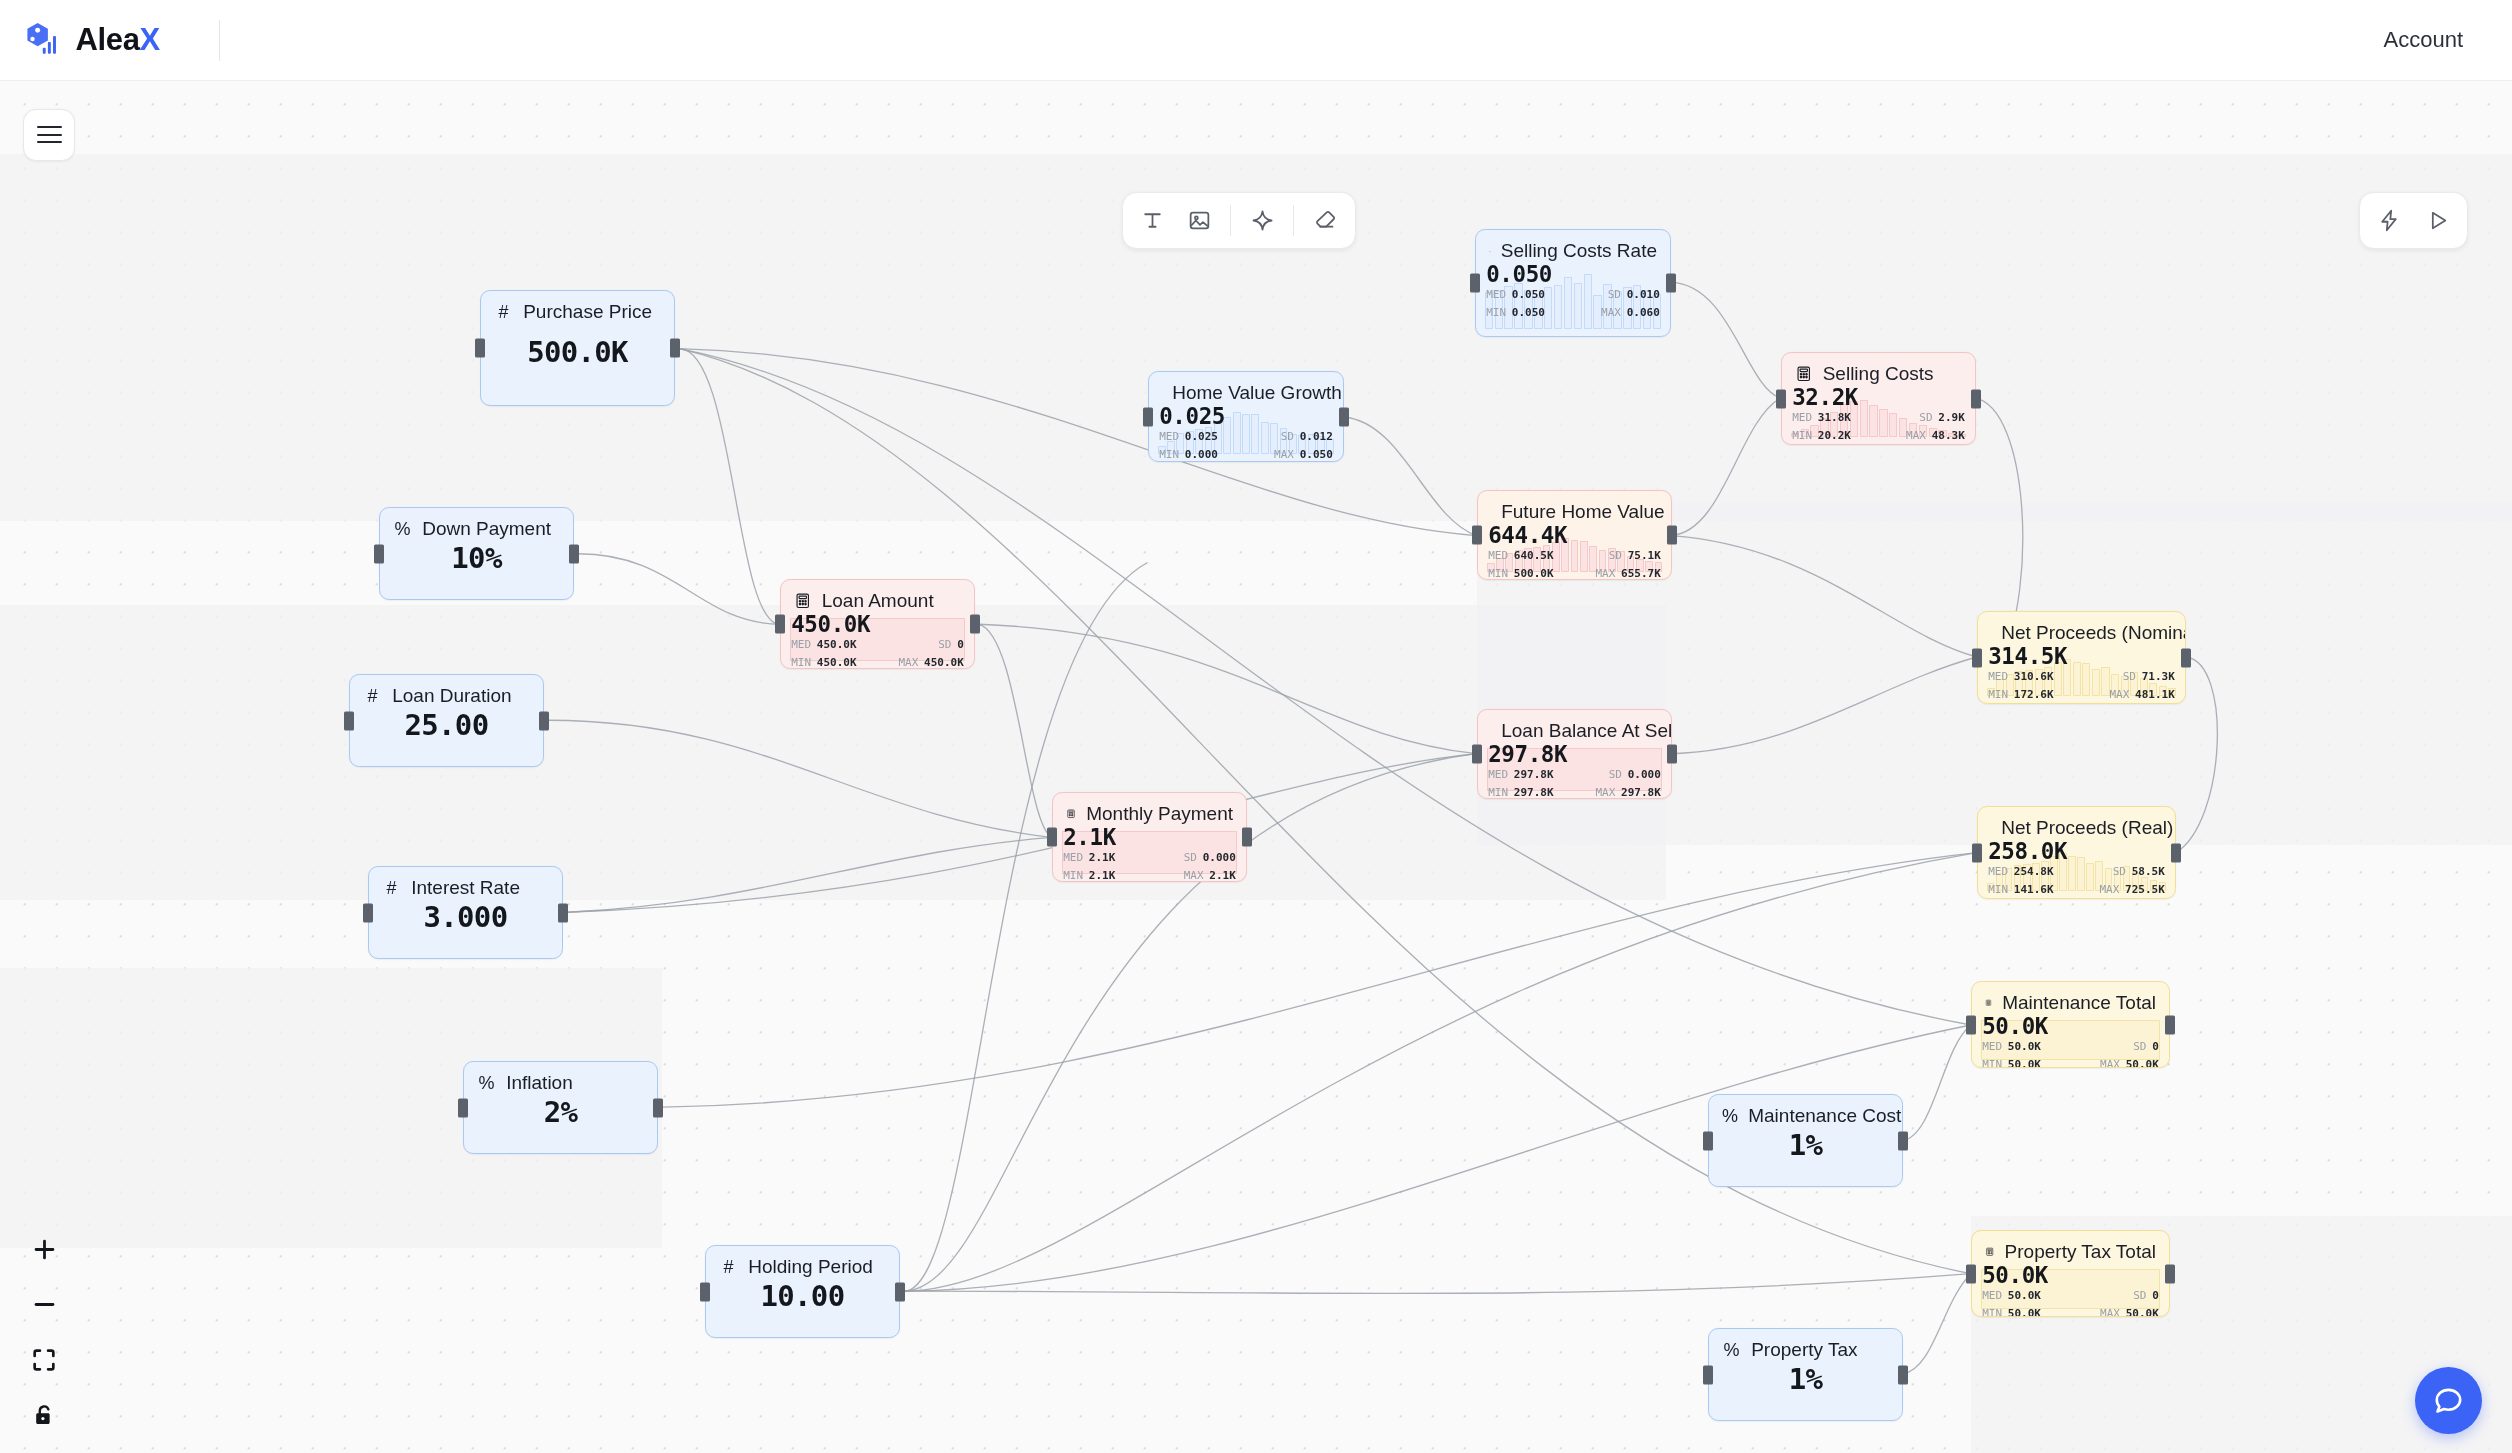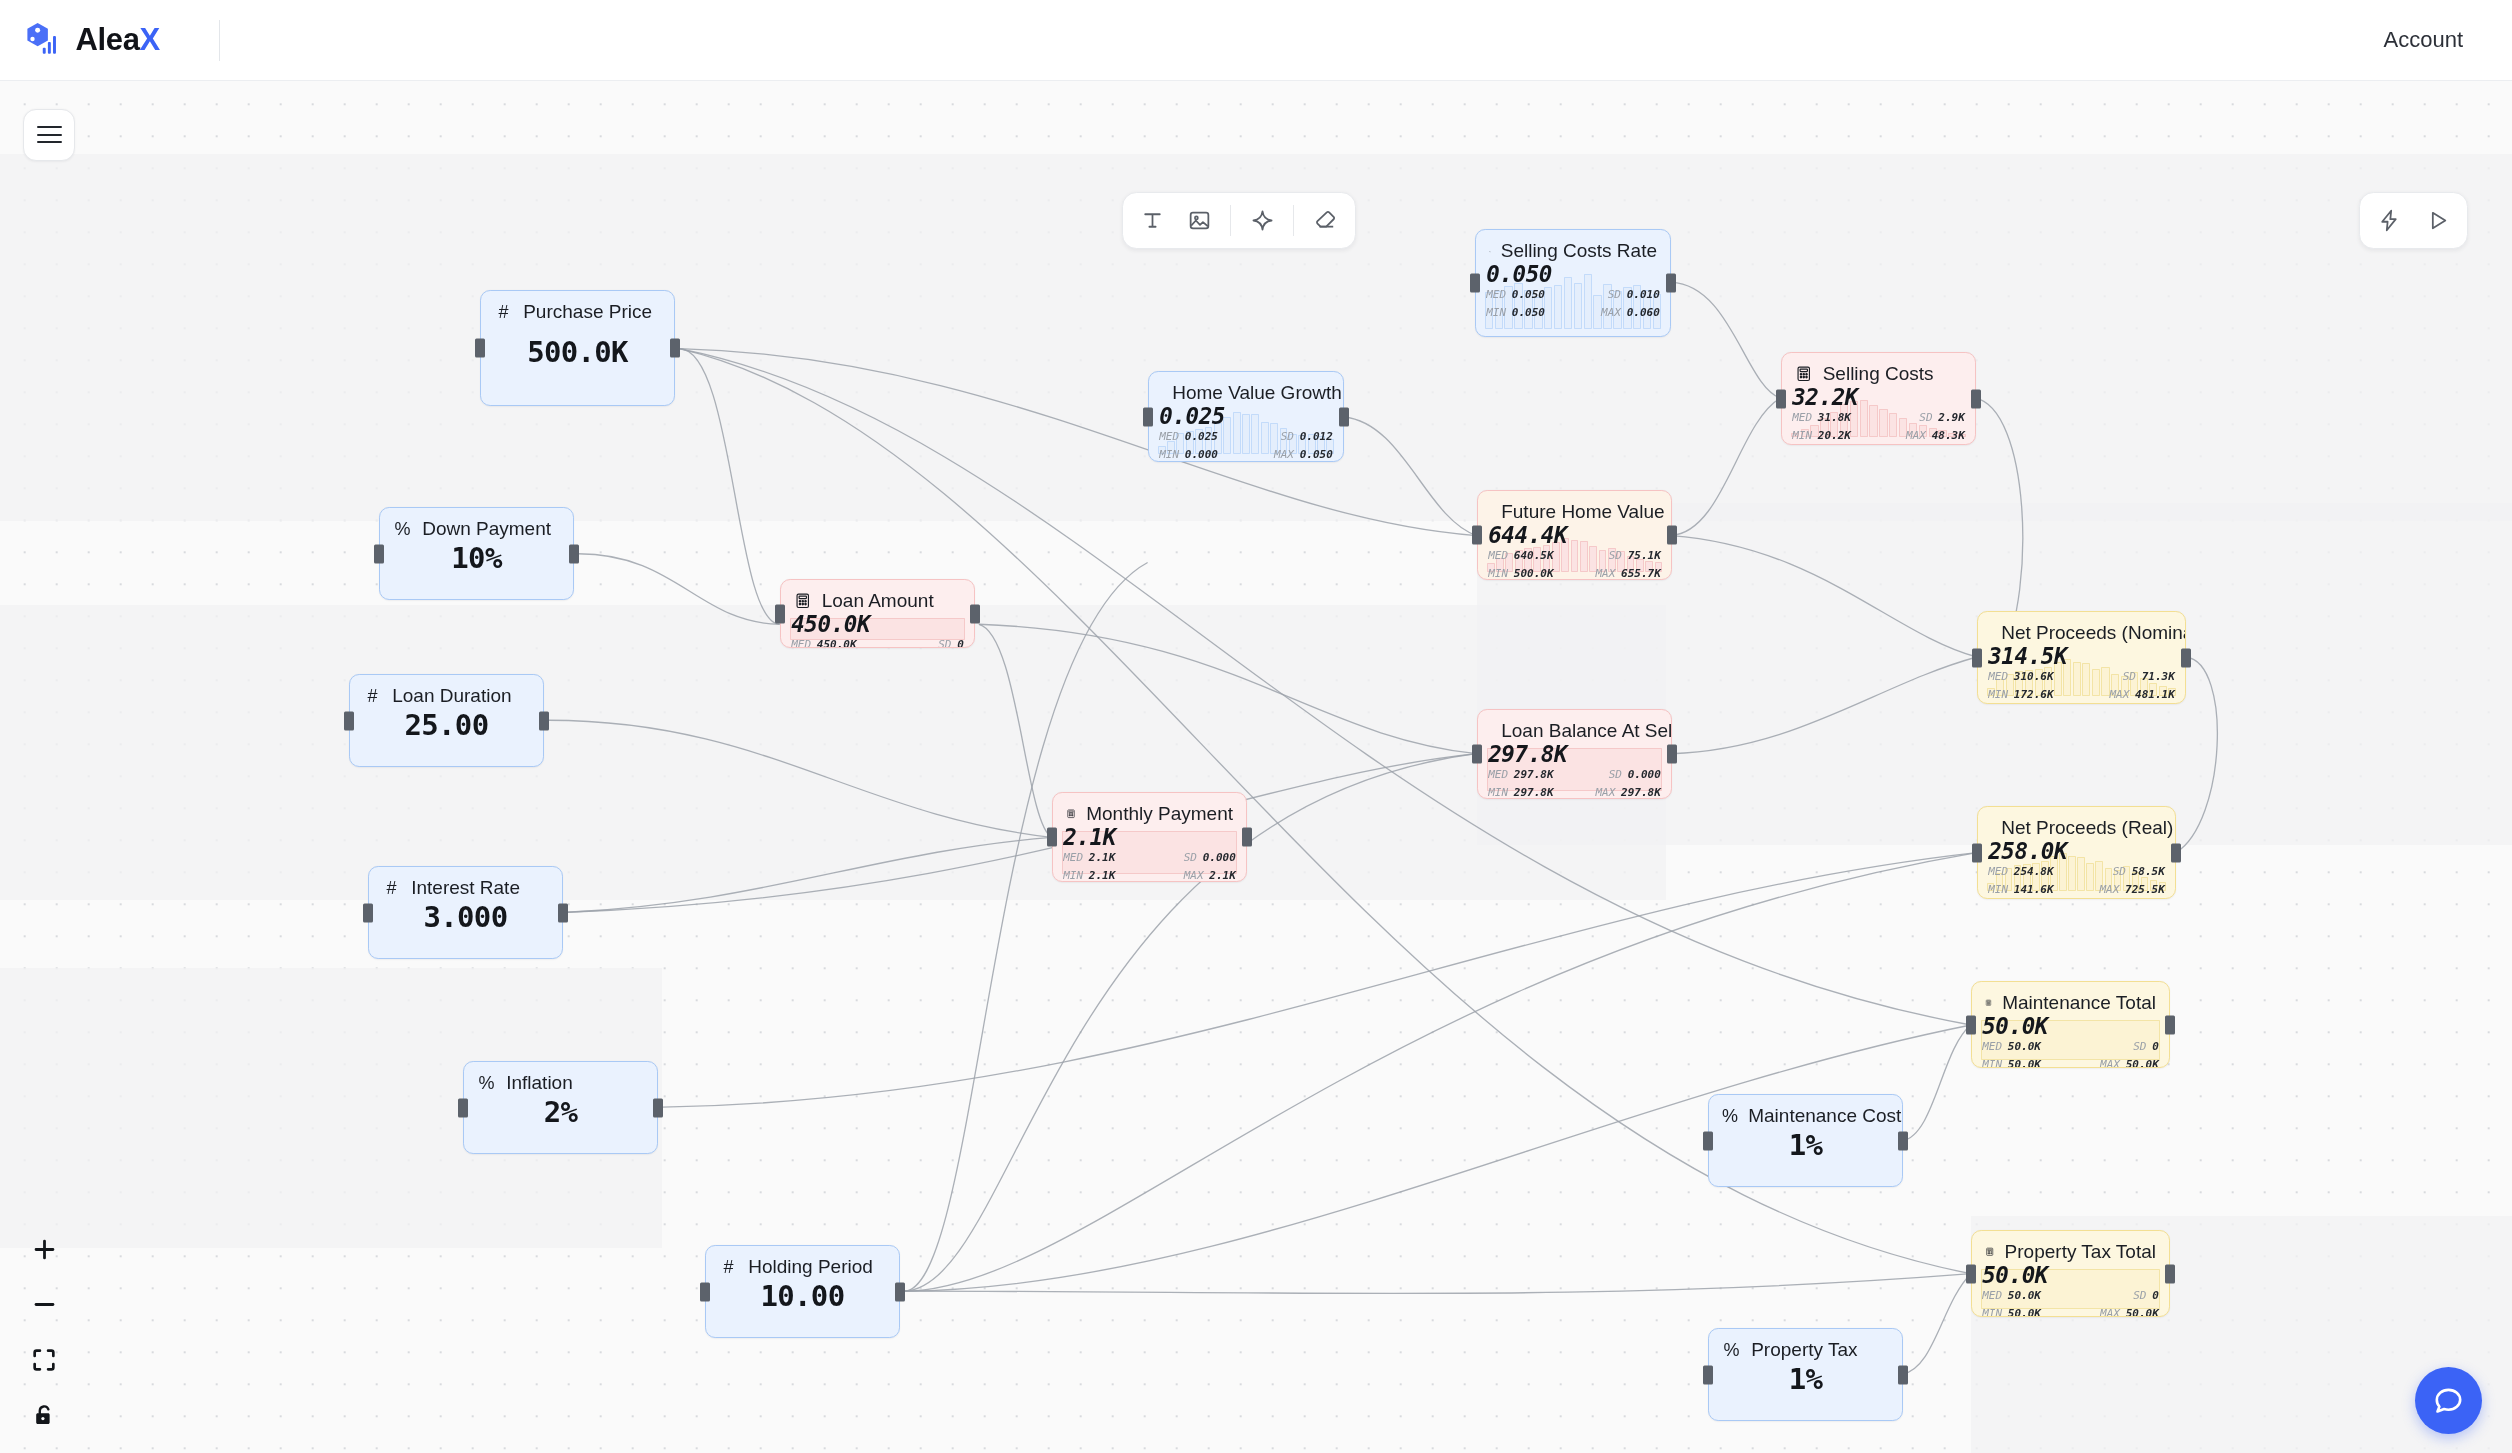--- a/index.html
+++ b/index.html
@@ -120,21 +120,21 @@
   
   .node.calcwarm { background: #fdf3e8; border: 1.5px solid #f6c3c3; }
 
   .chart-area { position: absolute; left: 8.7px; right: 8.7px; top: 38px; bottom: 7.3px; }
   .hist { position: absolute; inset: 0; display: flex; align-items: flex-end; gap: 1.5px; }
   .hist .bar { flex: 1 1 auto; border-radius: 0.7px; }
   .node.dist .hist .bar { background: #e4eefc; border: 0.7px solid #c3dbfa; }
   .node.calc .hist .bar, .node.calcwarm .hist .bar { background: #fbe3e3; border: 0.7px solid #f5c9c9; }
   .node.out .hist .bar { background: #fcf3d4; border: 0.7px solid #f3e4a6; }
 
-  .stats { position: absolute; left: 10.2px; right: 10.2px; top: 33px; font-family: "DejaVu Sans Mono", monospace; font-style: italic; }
+  .stats { position: absolute; left: 10.2px; right: 10.2px; top: 33px; font-family: "DejaVu Sans Mono", monospace; }
   .stats .big { font-size: 22.5px; font-weight: 700; color: #14171c; line-height: 1.02; letter-spacing: -0.4px; }
   .stats .row { display: flex; justify-content: space-between; font-size: 11px; line-height: 1.42; margin-top: 1.5px; }
   .stats .row .l, .stats .row .r { display: flex; gap: 5.8px; }
   .stats .k { color: #9aa0a8; }
   .stats .v { color: #24282e; font-weight: 700; }
 
   
   .port { position: absolute; width: 9.5px; height: 19px; background: #5c626b; border-radius: 1.5px; top: 50%; transform: translateY(-50%); z-index: 25; }
   .port.l { left: -5.8px; }
   .port.r { right: -5.8px; }
@@ -505,21 +505,21 @@
                 <span class="r">
                   <span class="k">MAX</span>
                   <span class="v">0.060</span>
                 </span>
               </div>
             </div>
           </div>
           <div class="port l"></div>
           <div class="port r"></div>
         </div>
-        <div class="node calc" style="left: 780px; top: 498px; width: 195px; height: 69px;">
+        <div class="node calc" style="left: 780px; top: 498px; width: 195px; height: 90px;">
           <div class="body">
             <div class="node-title">
               <svg width="17.5" height="17.5" viewBox="0 0 24 24" fill="none" stroke="#1b1e24" stroke-width="1.6" stroke-linejoin="round">
                 <rect x="4.2" y="2.8" width="15.6" height="18.4" rx="2"></rect>
                 <rect x="7" y="5.6" width="10" height="3.4" rx=".7"></rect>
                 <circle cx="8.2" cy="12.6" r=".95" fill="#1b1e24"></circle>
                 <circle cx="12" cy="12.6" r=".95" fill="#1b1e24"></circle>
                 <circle cx="15.8" cy="12.6" r=".95" fill="#1b1e24"></circle>
                 <circle cx="8.2" cy="16.6" r=".95" fill="#1b1e24"></circle>
                 <circle cx="12" cy="16.6" r=".95" fill="#1b1e24"></circle>

